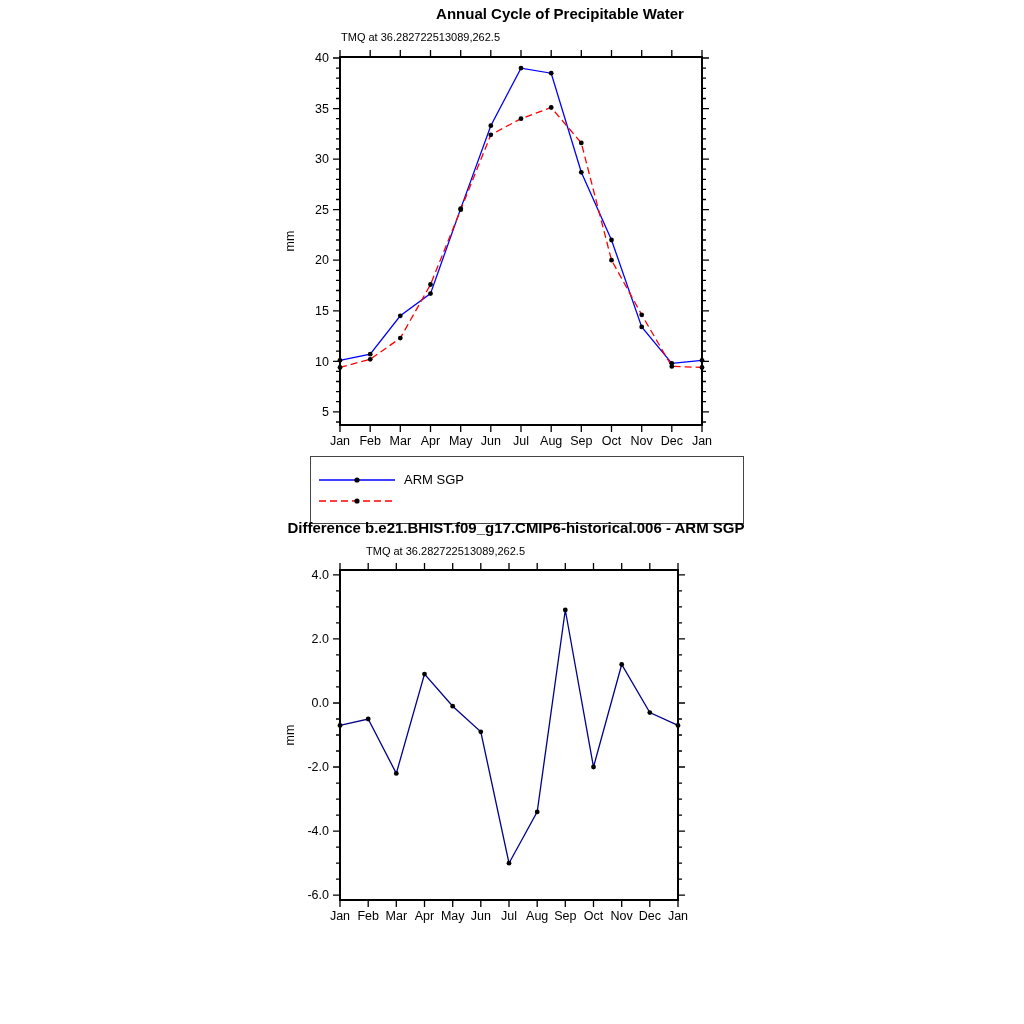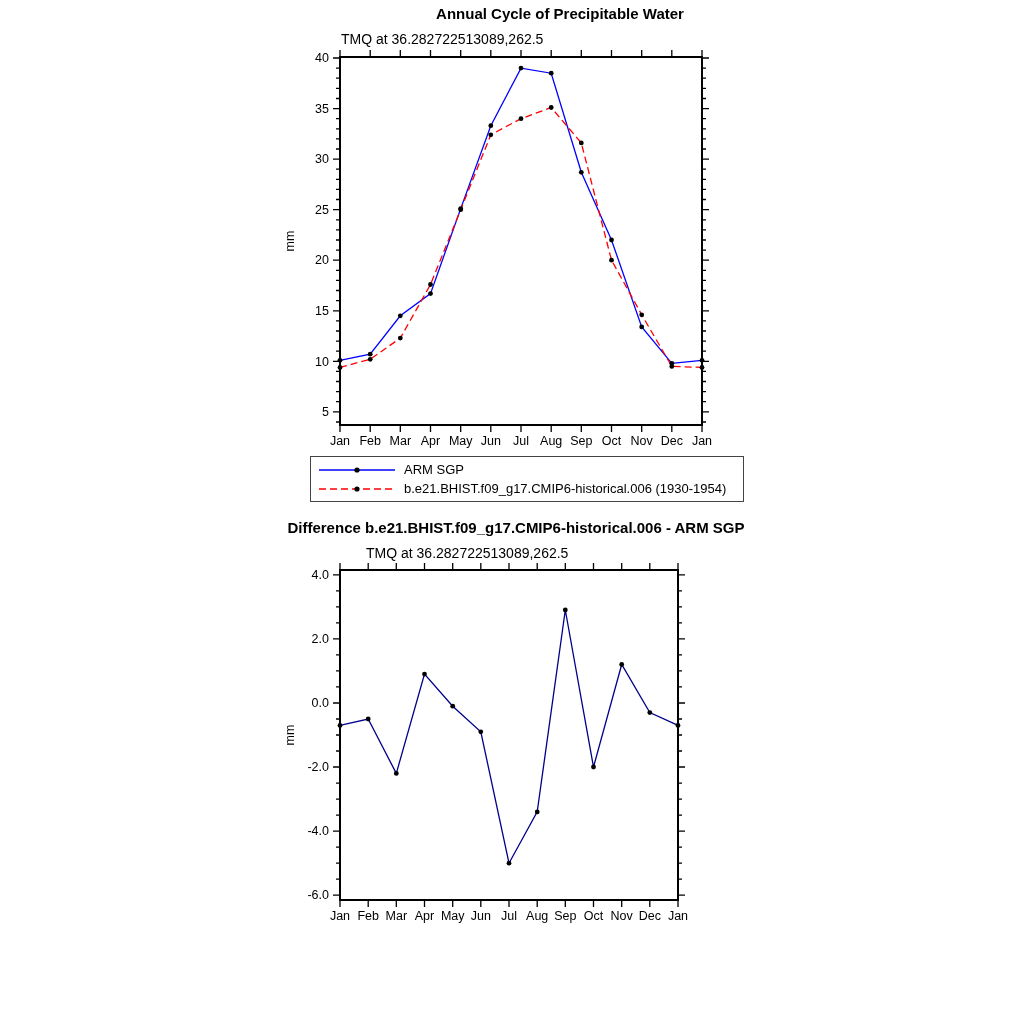--- a/index.html
+++ b/index.html
@@ -1,21 +1,21 @@
 <!DOCTYPE html>
 <html><head>
 <meta charset="utf-8">
 <style>
   * { margin:0; padding:0; box-sizing:border-box; }
   html,body { background:#ffffff; }
   .page { position:relative; width:1024px; height:1024px; background:#fff;
           font-family:"Liberation Sans", sans-serif; color:#000; overflow:hidden;padding-left:44px; }
   .abs { position:absolute; }
   .chart-title { font-weight:bold; font-size:15px; text-align:center; white-space:nowrap; }
-  .chart-subtitle { font-size:14px; white-space:nowrap; }
+  .chart-subtitle { font-size:11px; white-space:nowrap; }
   svg text.tick { font-family:"Liberation Sans", sans-serif; font-size:12.5px; fill:#000; }
   svg text.axis-label { font-family:"Liberation Sans", sans-serif; font-size:12.5px; fill:#000; }
   .legend { position:absolute; border:1px solid #444; background:#fff;
             padding:3px 6px; display:flex; flex-direction:column; justify-content:center; }
   .legend-row { display:flex; align-items:center; gap:7px; height:21px; }
   .legend-label { font-size:13px; white-space:nowrap; }
 </style>
 </head>
 <body>
 
@@ -71,34 +71,33 @@
       <circle cx="210.8" cy="86.8" r="2.4" fill="#000000"></circle>
       <circle cx="241.0" cy="70.7" r="2.4" fill="#000000"></circle>
       <circle cx="271.2" cy="59.5" r="2.4" fill="#000000"></circle>
       <circle cx="301.3" cy="94.9" r="2.4" fill="#000000"></circle>
       <circle cx="331.5" cy="212.2" r="2.4" fill="#000000"></circle>
       <circle cx="361.7" cy="266.8" r="2.4" fill="#000000"></circle>
       <circle cx="391.8" cy="318.4" r="2.4" fill="#000000"></circle>
       <circle cx="422.0" cy="319.4" r="2.4" fill="#000000"></circle>
     </svg>
 
-  <div class="legend" id="legend" style="left:310px; top:456px; width:434px; height:46px;">
+  <div class="legend" id="legend" style="left:310px; top:456px; width:434px; height:68px;">
       <div class="legend-row">
         <svg width="80" height="12">
           <line x1="2" y1="6" x2="78" y2="6" stroke="#0000ff" stroke-width="1.3"></line>
           <circle cx="40" cy="6" r="2.6" fill="#000000"></circle>
         </svg>
         <span class="legend-label">ARM SGP</span>
       </div>
       <div class="legend-row">
         <svg width="80" height="12">
           <line x1="2" y1="6" x2="78" y2="6" stroke="#ff0000" stroke-width="1.3" stroke-dasharray="7 4"></line>
           <circle cx="40" cy="6" r="2.6" fill="#000000"></circle>
         </svg>
-        <span class="legend-label">b.e21.BHIST.f09_g17.CMIP6-historical.006 (1930-1954)</span>
       </div>
     </div>
 
   <div class="chart-title abs" style="left:256px; top:519px; width:520px;">Difference b.e21.BHIST.f09_g17.CMIP6-historical.006 - ARM SGP</div>
   <div class="chart-subtitle abs" style="left:366px; top:545px;">TMQ at 36.282722513089,262.5</div>
   <svg id="svg2" class="abs" style="left:280px; top:558px;" width="460" height="390">
       <text class="tick" x="49" y="341.4" text-anchor="end">-6.0</text>
       <text class="tick" x="49" y="277.3" text-anchor="end">-4.0</text>
       <text class="tick" x="49" y="213.2" text-anchor="end">-2.0</text>
       <text class="tick" x="49" y="149.2" text-anchor="end">0.0</text>

